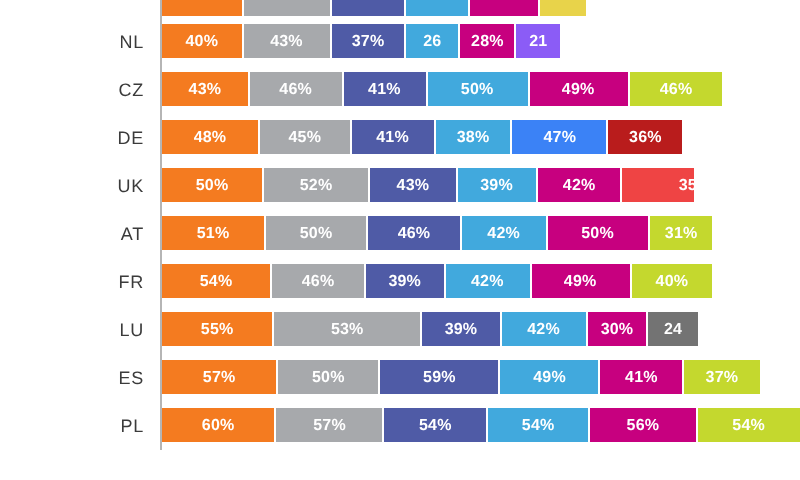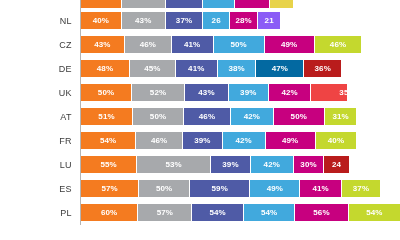--- a/index.html
+++ b/index.html
@@ -163,21 +163,21 @@
           </div>
           <div class="bar-seg" style="width: 45.9px; background: rgb(167, 169, 172);">
             <span class="seg-label">45%</span>
           </div>
           <div class="bar-seg" style="width: 41.82px; background: rgb(79, 91, 166);">
             <span class="seg-label">41%</span>
           </div>
           <div class="bar-seg" style="width: 38.76px; background: rgb(65, 169, 221);">
             <span class="seg-label">38%</span>
           </div>
-          <div class="bar-seg" style="width: 47.94px; background: #0369a1;">
+          <div class="bar-seg" style="width: 47.94px; background: #3b82f6;">
             <span class="seg-label">47%</span>
           </div>
           <div class="bar-seg" style="width: 36.72px; background: #b91c1c;">
             <span class="seg-label">36%</span>
           </div>
         </div>
       </div>
       <div class="chart-row">
         <div class="row-label">UK</div>
         <div class="bar-track">
@@ -258,21 +258,21 @@
           </div>
           <div class="bar-seg" style="width: 39.78px; background: rgb(79, 91, 166);">
             <span class="seg-label">39%</span>
           </div>
           <div class="bar-seg" style="width: 42.84px; background: rgb(65, 169, 221);">
             <span class="seg-label">42%</span>
           </div>
           <div class="bar-seg" style="width: 30.6px; background: rgb(199, 0, 127);">
             <span class="seg-label">30%</span>
           </div>
-          <div class="bar-seg" style="width: 24.48px; background: #b91c1c;">
+          <div class="bar-seg" style="width: 24.48px; background: #737373;">
             <span class="seg-label">24</span>
           </div>
         </div>
       </div>
       <div class="chart-row">
         <div class="row-label">ES</div>
         <div class="bar-track">
           <div class="bar-seg" style="width: 58.14px; background: rgb(244, 123, 32);">
             <span class="seg-label">57%</span>
           </div>

